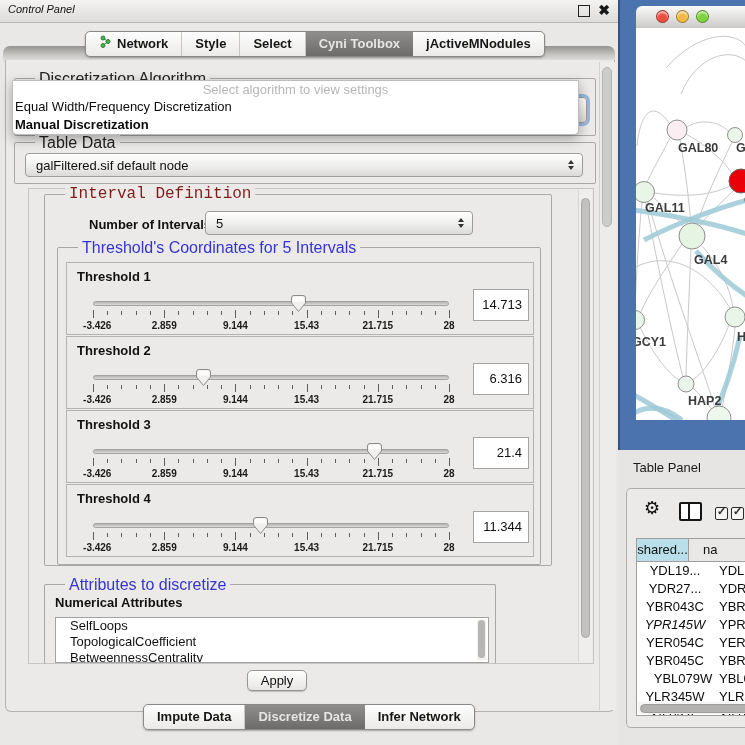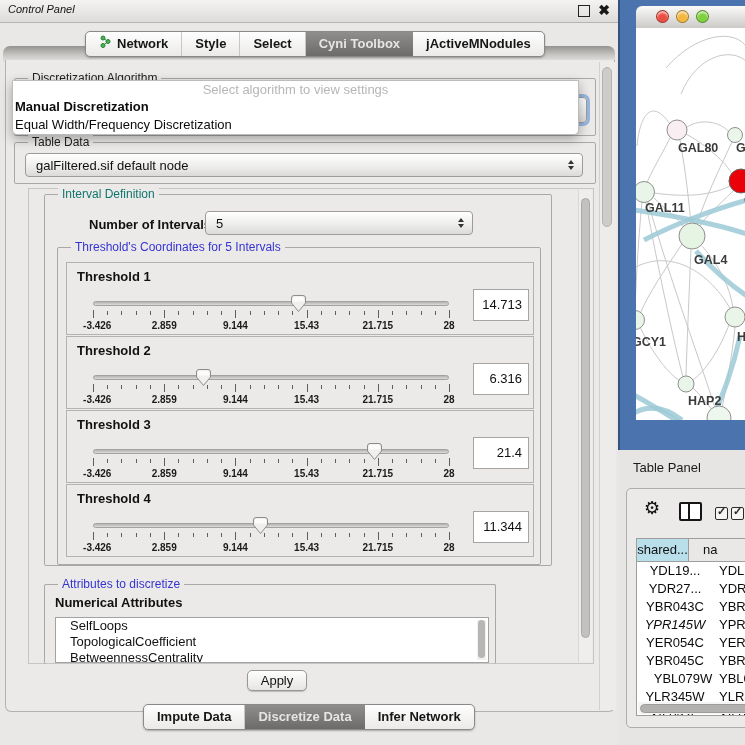--- a/index.html
+++ b/index.html
@@ -18,22 +18,22 @@
       border:1px solid #b3b2b0;border-top:none;border-radius:0 0 6px 6px;box-sizing:border-box;}
   
   .tabbar{position:absolute;display:flex;border:1px solid #8a8988;border-radius:5px;overflow:hidden;
       background:linear-gradient(#fefefe,#ebeae8);box-shadow:0 1px 2px rgba(0,0,0,0.28);z-index:8;}
   .tab{font-size:13px;font-weight:bold;color:#161616;padding:0 13px;line-height:24px;display:flex;align-items:center;gap:5px;white-space:nowrap;}
   .tab+.tab{border-left:1px solid #c8c7c5;}
   .tab.sel{background:linear-gradient(#8f8e8d,#6c6b6a);color:#e6e5e3;}
   .tab.sel+.tab{border-left:none;}
   
   .group{position:absolute;border:1px solid #a9a8a6;border-radius:2px;box-sizing:border-box;}
-  .group-title{position:absolute;top:-8px;left:13px;background:#eceae8;padding:0 4px;font-size:12px;line-height:15px;color:#222;white-space:nowrap;}
-  .gt-green{color:#0f766e;}
+  .group-title{position:absolute;top:-8px;left:20px;background:#eceae8;padding:0 4px;font-size:16px;line-height:15px;color:#222;white-space:nowrap;}
+  .gt-green{color:#7f1d1d;font-family:Liberation Mono, monospace;}
   .gt-blue{color:#3434d2;}
   
   .aqua-combo{position:absolute;background:linear-gradient(#ffffff,#ececea 60%,#dbdad8);
       border:1px solid #9d9c9a;border-radius:4px;font-size:13px;color:#111;
       display:flex;align-items:center;padding-left:10px;box-sizing:border-box;box-shadow:inset 0 1px 0 #fff;}
   .combo-arrows{position:absolute;right:8px;top:50%;transform:translateY(-50%);display:flex;flex-direction:column;gap:2px;}
   .arr-up{width:0;height:0;border-left:3.5px solid transparent;border-right:3.5px solid transparent;border-bottom:4.5px solid #333;}
   .arr-down{width:0;height:0;border-left:3.5px solid transparent;border-right:3.5px solid transparent;border-top:4.5px solid #333;}
   .focus-ring{box-shadow:0 0 0 3px rgba(105,155,220,0.65), inset 0 1px 0 #fff;}
   
@@ -138,22 +138,22 @@
         <span class="combo-arrows">
             <span class="arr-up"></span>
             <span class="arr-down"></span>
           </span>
       </div>
     </div>
 
     <div class="popup">
       <div class="popup-ph">Select algorithm to view settings</div>
       <div id="popup-items">
+          <div class="popup-item">Equal Width/Frequency Discretization</div>
           <div class="popup-item hl">Manual Discretization</div>
-          <div class="popup-item">Equal Width/Frequency Discretization</div>
         </div>
     </div>
 
     <div class="group" style="left:14px;top:142px;width:582px;height:42px;">
       <span class="group-title">Table Data</span>
       <div class="aqua-combo" style="left:10px;top:10px;width:558px;height:24px;">
         <span>galFiltered.sif default node</span>
         <span class="combo-arrows">
             <span class="arr-up"></span>
             <span class="arr-down"></span>

